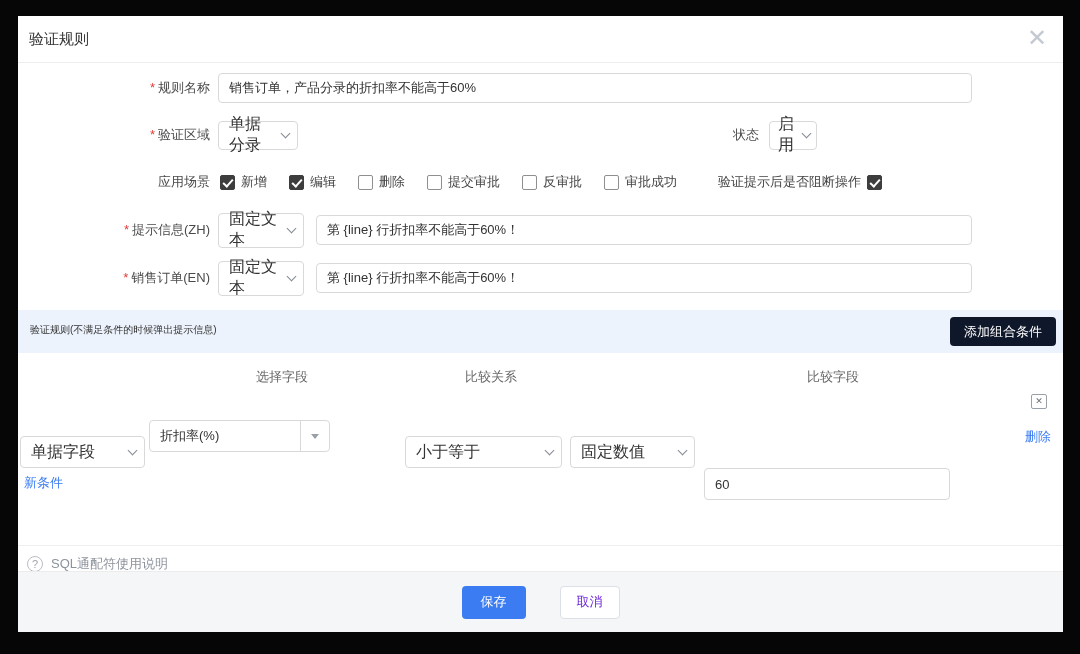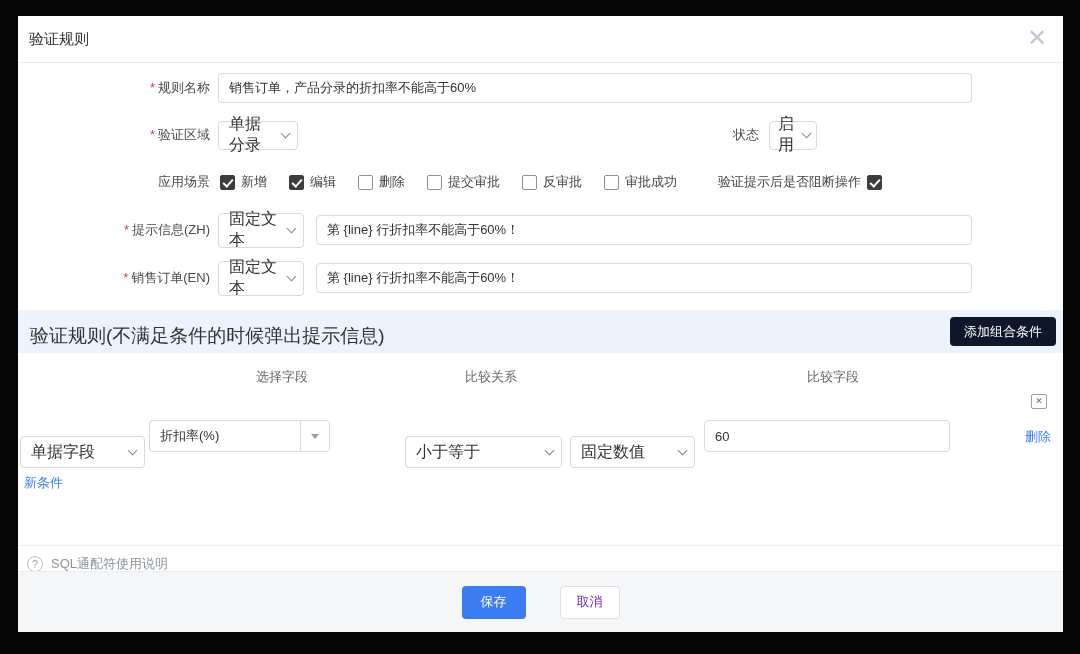--- a/index.html
+++ b/index.html
@@ -61,21 +61,21 @@
   .chk[data-state="checked"] .box { background:#3d3d3d; border-color:#3d3d3d; }
   .chk[data-state="checked"] .box::after {
     content:""; position:absolute; left:4px; top:1px; width:4px; height:8px;
     border-right:2px solid #fff; border-bottom:2px solid #fff; transform:rotate(42deg);
   }
   .scenario-list { display:flex; align-items:center; gap:22px; margin-left:10px; }
   .block-wrap { position:absolute; left:700px; top:0; height:22px; }
 
   
   .section { position:absolute; top:294px; left:0; right:0; height:43px; background:#ecf3fc; }
-  .section-title { position:absolute; left:12px; top:13px; font-size:19px; color:#333; }
+  .section-title { position:absolute; left:12px; top:13px; font-size:10px; color:#333; }
   .add-btn {
     position:absolute; right:7px; top:7px; height:29px; padding:0 14px;
     background:#0f172a; color:#fff; font-size:13px; border:none; border-radius:4px; cursor:pointer;
   }
 
   
   .col-head { position:absolute; font-size:13px; color:#666; text-align:center; }
   .ch1 { top:352px; left:218px; width:92px; }
   .ch2 { top:352px; left:428px; width:90px; }
   .ch3 { top:352px; left:770px; width:90px; }
@@ -84,21 +84,21 @@
     position:absolute; left:1013px; top:378px; width:16px; height:15px;
     border:1px solid #9aa0a8; border-radius:2px; color:#6b7078;
     font-size:9px; line-height:13px; text-align:center; cursor:pointer; background:#fff;
   }
 
   .cond { position:absolute; top:404px; left:2px; right:0; height:32px; }
   .cond .abs { position:absolute; top:16px; }
   .c-src  { left:0px;   width:125px; height:32px; }
   .c-op   { left:385px; width:157px; height:32px; }
   .c-ctyp { left:550px; width:125px; height:32px; }
-  .c-val  { left:684px; width:246px; height:32px; position:absolute; }
+  .c-val  { left:684px; width:246px; height:32px; position:absolute;margin-top:48px; }
   .combo {
     position:absolute; left:129px; top:0; width:181px; height:32px;
     border:1px solid #d9d9d9; border-radius:4px; background:#fff;
     display:flex; align-items:stretch; cursor:pointer;
   }
   .combo .txt { flex:1; display:flex; align-items:center; padding:0 10px; font-size:13px; color:#333; }
   .combo .arrow { width:29px; border-left:1px solid #d9d9d9; display:flex; align-items:center; justify-content:center; }
   .tri { width:0; height:0; border-left:4px solid transparent; border-right:4px solid transparent; border-top:5px solid #9aa0a8; }
   .del-link { position:absolute; left:1005px; top:8px; color:#3b7cf3; font-size:13px; cursor:pointer; }
 

